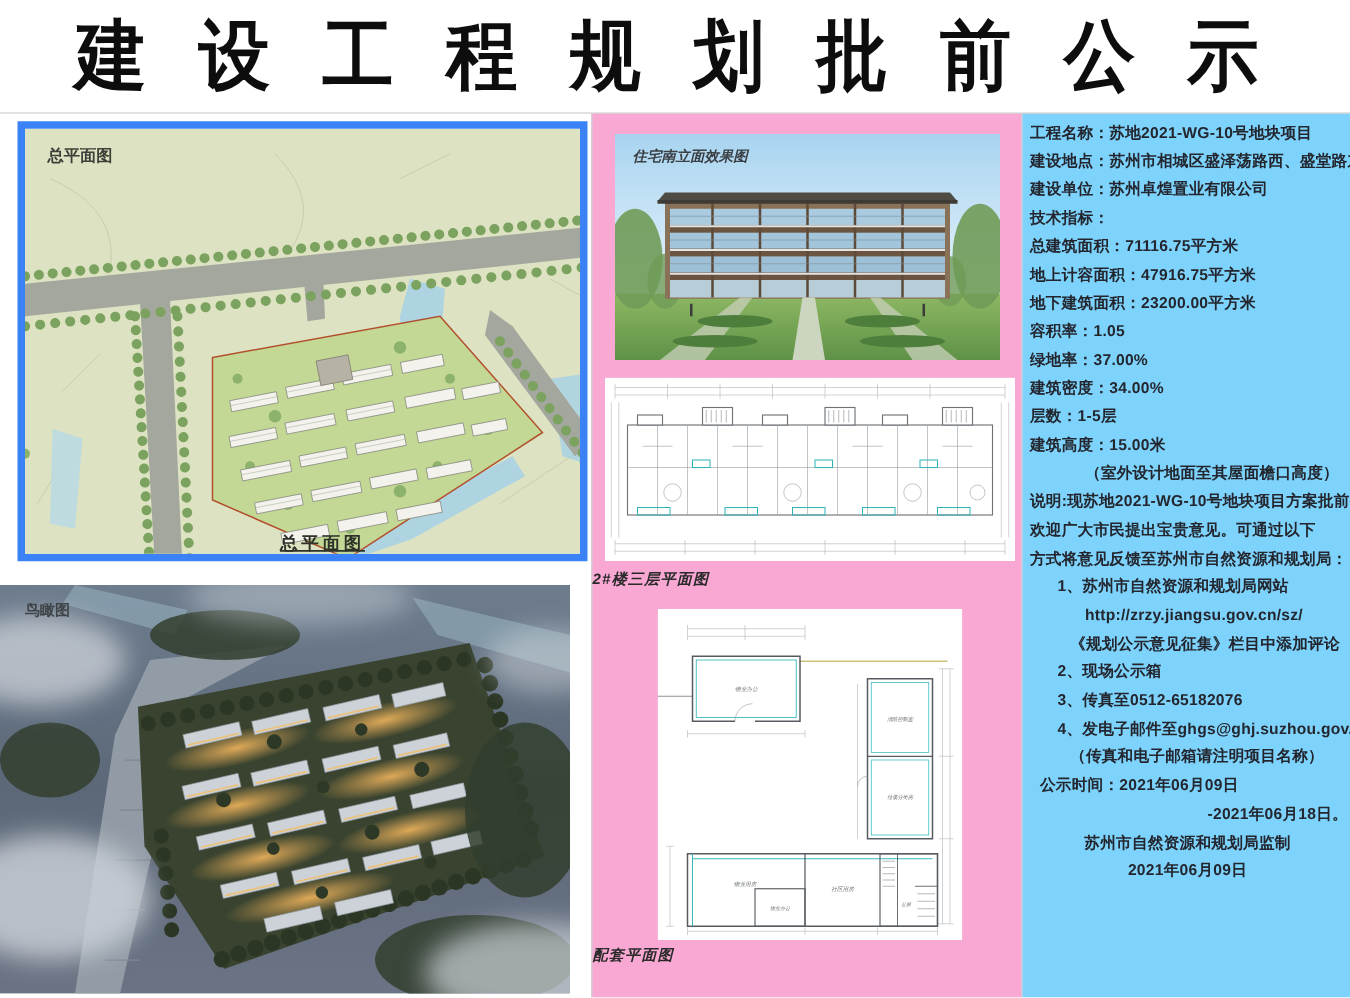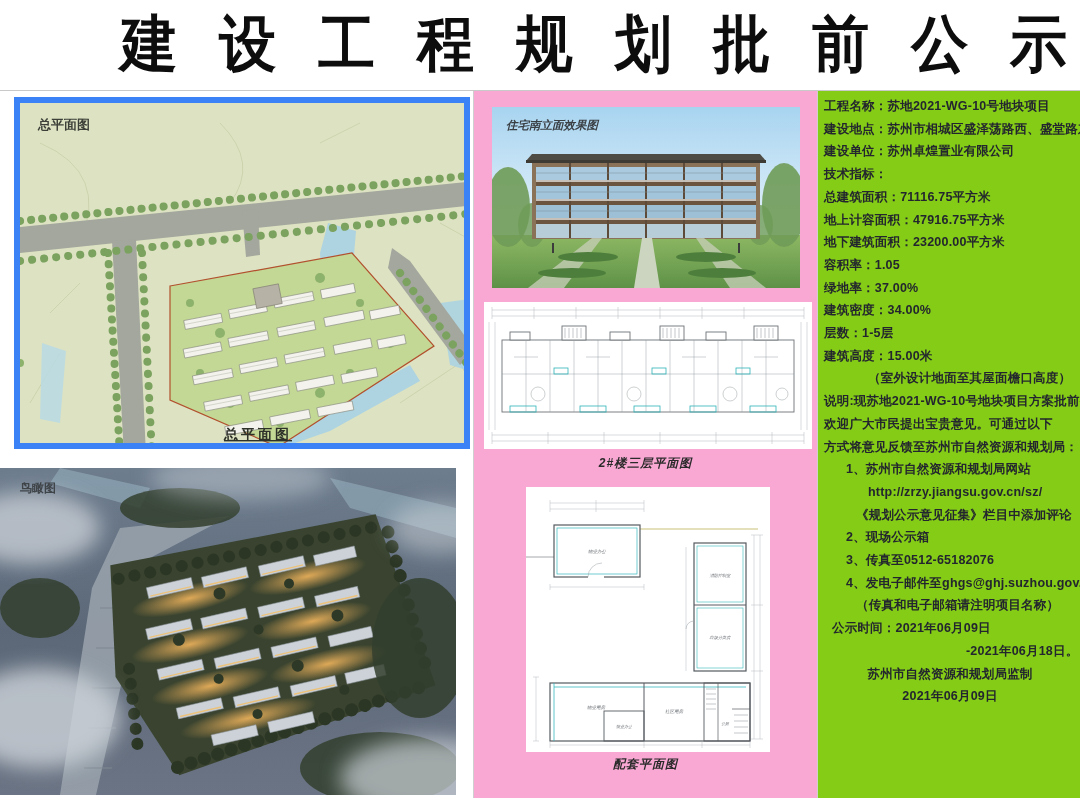--- a/index.html
+++ b/index.html
@@ -6,46 +6,46 @@
   body{
     width:1080px;height:798px;background:#ffffff;overflow:hidden;
     font-family:"Liberation Sans","DejaVu Sans",sans-serif;
     -webkit-font-smoothing:antialiased;
   }
   .page{position:relative;width:1080px;height:798px;background:#fff;}
 
   
   .title-bar{
     position:absolute;left:0;top:0;width:1080px;height:90px;
-    display:flex;align-items:center;justify-content:flex-end;
+    display:flex;align-items:center;justify-content:center;
     border-bottom:1px solid #c9c9c9;background:#fff;
   }
   .title-bar h1{
     margin:0;font-size:57px;font-weight:bold;color:#0d0d0d;
     letter-spacing:13px;white-space:nowrap;transform:scaleY(1.08);
   }
 
   
   .content{position:absolute;left:0;top:91px;width:1080px;height:707px;display:flex;}
   .col-left{width:473px;height:707px;position:relative;background:#fff;}
   .col-mid{width:345px;height:707px;position:relative;background:#f9a8d4;
     border-left:1px solid #cfcfcf;border-right:1px solid #cfcfcf;box-sizing:border-box;font-style:italic;}
-  .col-right{flex:1;height:707px;position:relative;background:#84cc16;}
+  .col-right{flex:1;height:707px;position:relative;background:#7dd3fc;}
 
   
   .img-panel{position:absolute;overflow:hidden;}
   .img-panel svg{display:block;}
   #site-plan{left:14px;top:6px;width:456px;height:352px;border:6px solid #3b82f6;box-sizing:border-box;}
   #aerial-view{left:0;top:377px;width:456px;height:327px;}
   #rendering{left:18px;top:16px;width:308px;height:181px;}
   #floor-plan{left:10px;top:211px;width:328px;height:147px;}
   #amenity-plan{left:52px;top:396px;width:244px;height:265px;}
 
   .caption{
-    position:absolute;width:100%;text-align:center;
+    position:absolute;width:100%;
     font-size:12px;font-weight:bold;color:#2a2a2a;letter-spacing:1px;
   }
   #floor-plan-caption{top:364px;}
   #amenity-plan-caption{top:665px;}
 
   
   .info{
     position:absolute;left:6px;top:4px;width:252px;
     font-size:12.5px;font-weight:bold;color:#23262e;line-height:22.7px;
     letter-spacing:0.2px;

